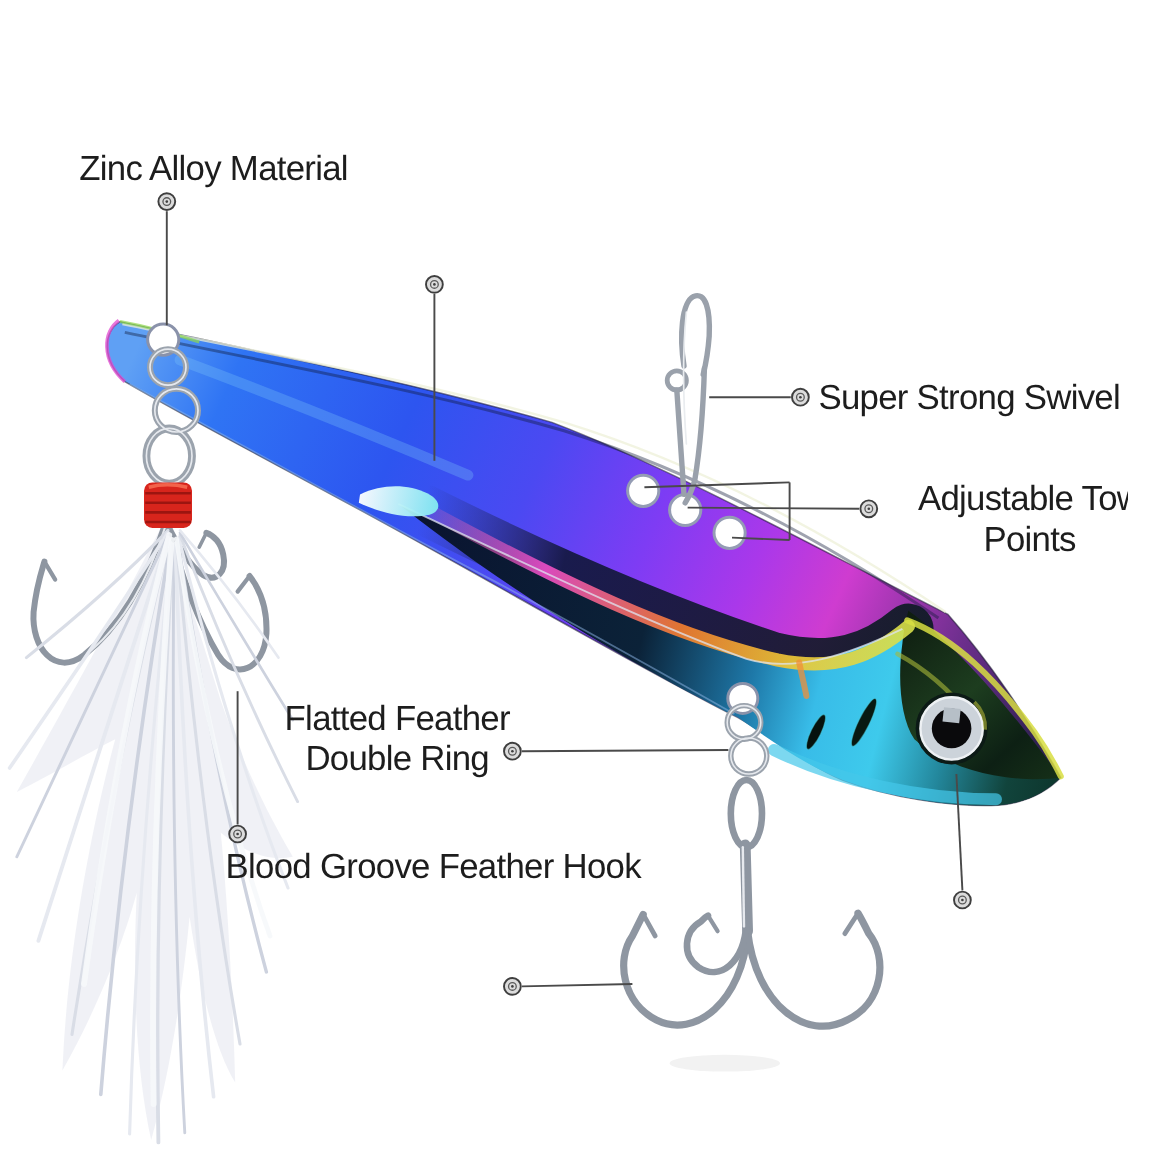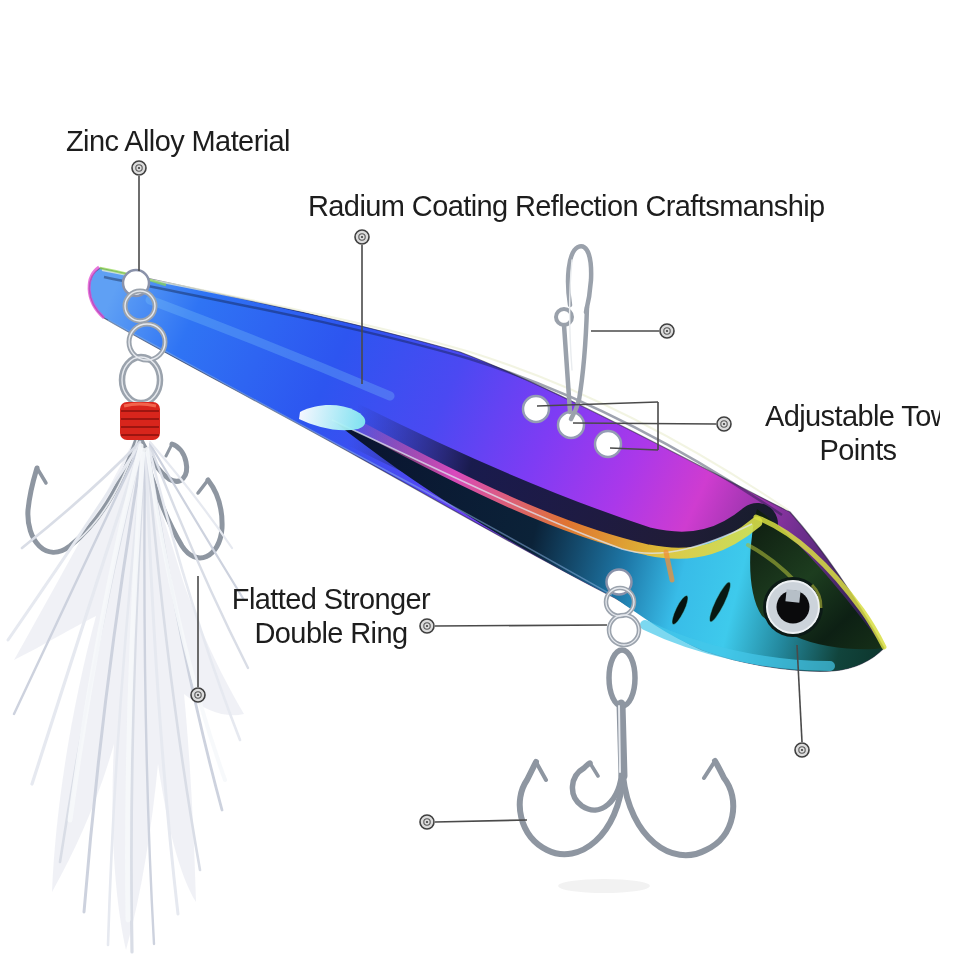--- a/index.html
+++ b/index.html
@@ -291,23 +291,24 @@
       <g transform="translate(802,750)">
         <circle r="7" fill="#dcdcdc" stroke="#3f3f3f" stroke-width="1.6"></circle>
           <circle r="3.2" fill="none" stroke="#5a5a5a" stroke-width="1.1"></circle>
           <circle r="1.1" fill="#3f3f3f"></circle>
       </g>
     </g>
   </svg>
 
   <div class="label nowrap" style="left:66px;top:125px">Zinc Alloy Material</div>
 
-  <div class="label nowrap" style="left:308px;top:190px">Radium Coating Reflection Craftsmanship</div>
-
+
+  <div class="label nowrap" style="left:682px;top:316px">Super Strong Swivel</div>
 
   <div class="label wrap" style="left:752px;top:400px;width:212px">Adjustable Tow Points</div>
 
-  <div class="label wrap" style="left:225px;top:583px;width:212px">Flatted Stronger Double Ring</div>
-
+  <div class="label wrap" style="left:225px;top:583px;width:212px">Flatted Feather Double Ring</div>
+
+  <div class="label nowrap" style="left:188px;top:707px">Blood Groove Feather Hook</div>
 
 
 
 </div>
 
 </body></html>

